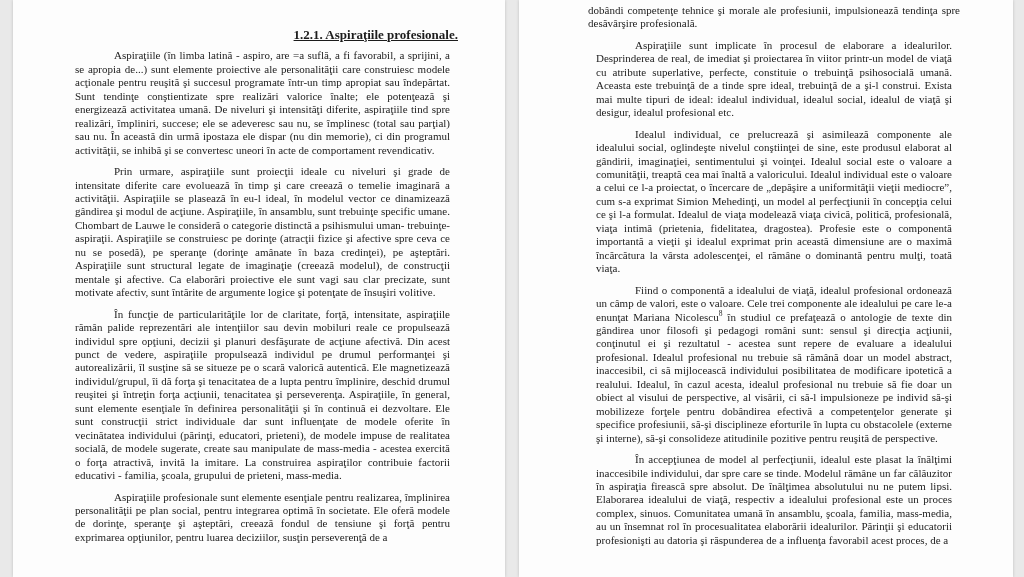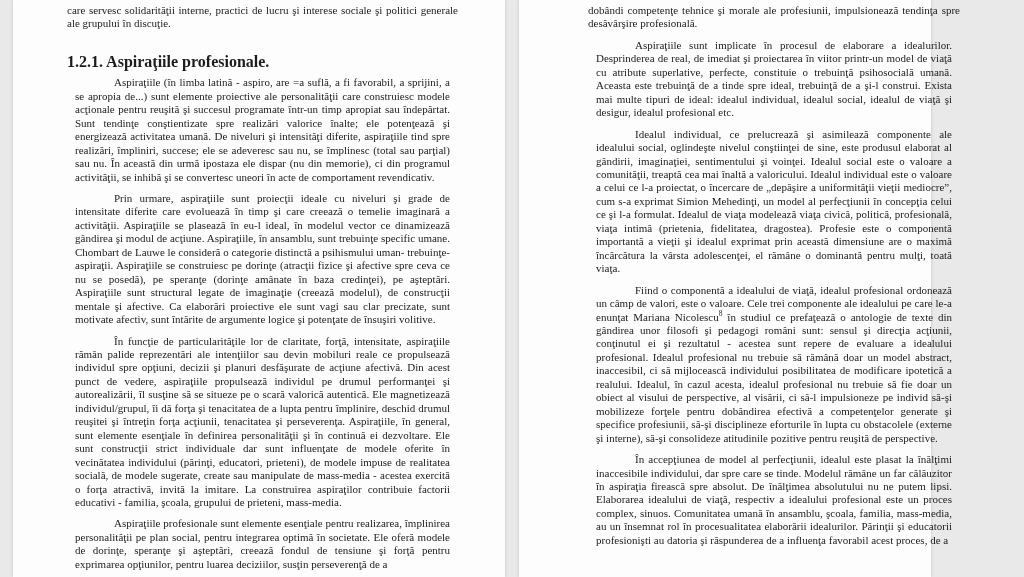--- a/index.html
+++ b/index.html
@@ -16,42 +16,43 @@
     color: #1c1c1c;
   }
   .page {
     position: absolute;
     top: 0;
     height: 577px;
     background: #fdfdfd;
     box-shadow: 0 0 3px rgba(0,0,0,0.18);
   }
   .page-left  { left: 13px;  width: 492px; }
-  .page-right { left: 519px; width: 412px; }
+  .page-right { left: 519px; width: 494px; }
 
   .textblock {
     position: absolute;
     top: 4px;
     font-size: 11px;
     line-height: 13.45px;
     text-align: justify;
   }
   .page-left  .textblock { left: 54px; width: 391px; }
   .page-right .textblock { left: 69px; width: 372px; }
 
   p.cont {
     margin: 0;
     text-indent: 0;
   }
   h3.heading {
     margin: 24px 0 0 0;
-    font-size: 16px;
+    font-size: 13px;
     font-weight: bold;
     line-height: 13.45px;
-    text-align: left;
+    text-align: right;
+    text-decoration: underline;
   }
   p.body {
     margin: 8px;
     text-indent: 39px;
   }
   p.body sup, .fn-text sup {
     font-size: 7.5px;
     line-height: 0;
     vertical-align: super;
   }
@@ -75,21 +76,20 @@
     text-indent: 22px;
     text-align: justify;
   }
   .fn-text i { font-style: italic; font-weight: bold; }
 </style>
 </head>
 <body>
 
 <div class="page page-left">
   <div class="textblock">
-    <p class="cont">care servesc solidarităţii interne, practici de lucru  şi interese sociale şi politici generale ale grupului în discuţie.</p>
     <h3 class="heading">1.2.1. Aspiraţiile profesionale.</h3>
     <p class="body">Aspiraţiile (în limba latină - aspiro, are =a suflă, a fi favorabil, a sprijini, a se apropia de...) sunt elemente proiective ale personalităţii care construiesc modele acţionale pentru reuşită şi succesul programate într-un timp apropiat sau îndepărtat. Sunt tendinţe conştientizate spre realizări valorice înalte; ele potenţează şi energizează activitatea umană. De niveluri şi intensităţi diferite, aspiraţiile tind spre realizări, împliniri, succese; ele se adeveresc sau nu, se împlinesc (total sau parţial) sau nu. În această din urmă ipostaza ele dispar (nu din memorie), ci din programul activităţii, se inhibă şi se convertesc uneori în acte de comportament revendicativ.</p>
     <p class="body">Prin urmare, aspiraţiile sunt proiecţii ideale cu niveluri şi grade de intensitate diferite care evoluează în timp şi care creează o temelie imaginară a activităţii. Aspiraţiile se plasează în eu-l ideal, în modelul vector ce dinamizează gândirea şi modul de acţiune. Aspiraţiile, în ansamblu, sunt trebuinţe specific umane. Chombart de Lauwe le consideră o categorie distinctă a psihismului uman- trebuinţe-aspiraţii. Aspiraţiile se construiesc pe dorinţe (atracţii fizice şi afective spre ceva ce nu se posedă), pe speranţe (dorinţe amânate în baza credinţei), pe aşteptări. Aspiraţiile sunt structural legate de imaginaţie (creează modelul), de construcţii mentale şi afective. Ca elaborări proiective ele sunt vagi sau clar precizate, sunt motivate afectiv, sunt întărite de argumente logice şi potenţate de însuşiri volitive.</p>
     <p class="body">În funcţie de particularităţile lor de claritate, forţă, intensitate, aspiraţiile rămân palide reprezentări ale intenţiilor sau devin mobiluri reale ce propulsează individul spre opţiuni, decizii şi planuri desfăşurate de acţiune afectivă. Din acest punct de vedere, aspiraţiile propulsează individul pe drumul performanţei şi autorealizării, îl susţine să se situeze pe o scară valorică autentică. Ele magnetizează individul/grupul, îi dă forţa şi tenacitatea de a lupta pentru împlinire, deschid drumul reuşitei şi întreţin forţa acţiunii, tenacitatea şi perseverenţa. Aspiraţiile, în general, sunt elemente esenţiale în definirea personalităţii şi în continuă ei dezvoltare. Ele sunt construcţii strict individuale dar sunt influenţate de modele oferite în vecinătatea individului (părinţi, educatori, prieteni), de modele impuse de realitatea socială, de modele sugerate, create sau manipulate de mass-media - acestea exercită o forţa atractivă, invită la imitare. La construirea aspiraţilor contribuie factorii educativi - familia, şcoala, grupului de prieteni, mass-media.</p>
     <p class="body">Aspiraţiile profesionale sunt elemente esenţiale pentru realizarea, împlinirea personalităţii pe plan social, pentru integrarea optimă în societate. Ele oferă modele de dorinţe, speranţe şi aşteptări, creează fondul de tensiune şi forţă pentru exprimarea opţiunilor, pentru luarea deciziilor, susţin perseverenţă de a</p>
   </div>
 </div>
 
 <div class="page page-right">
   <div class="textblock">

